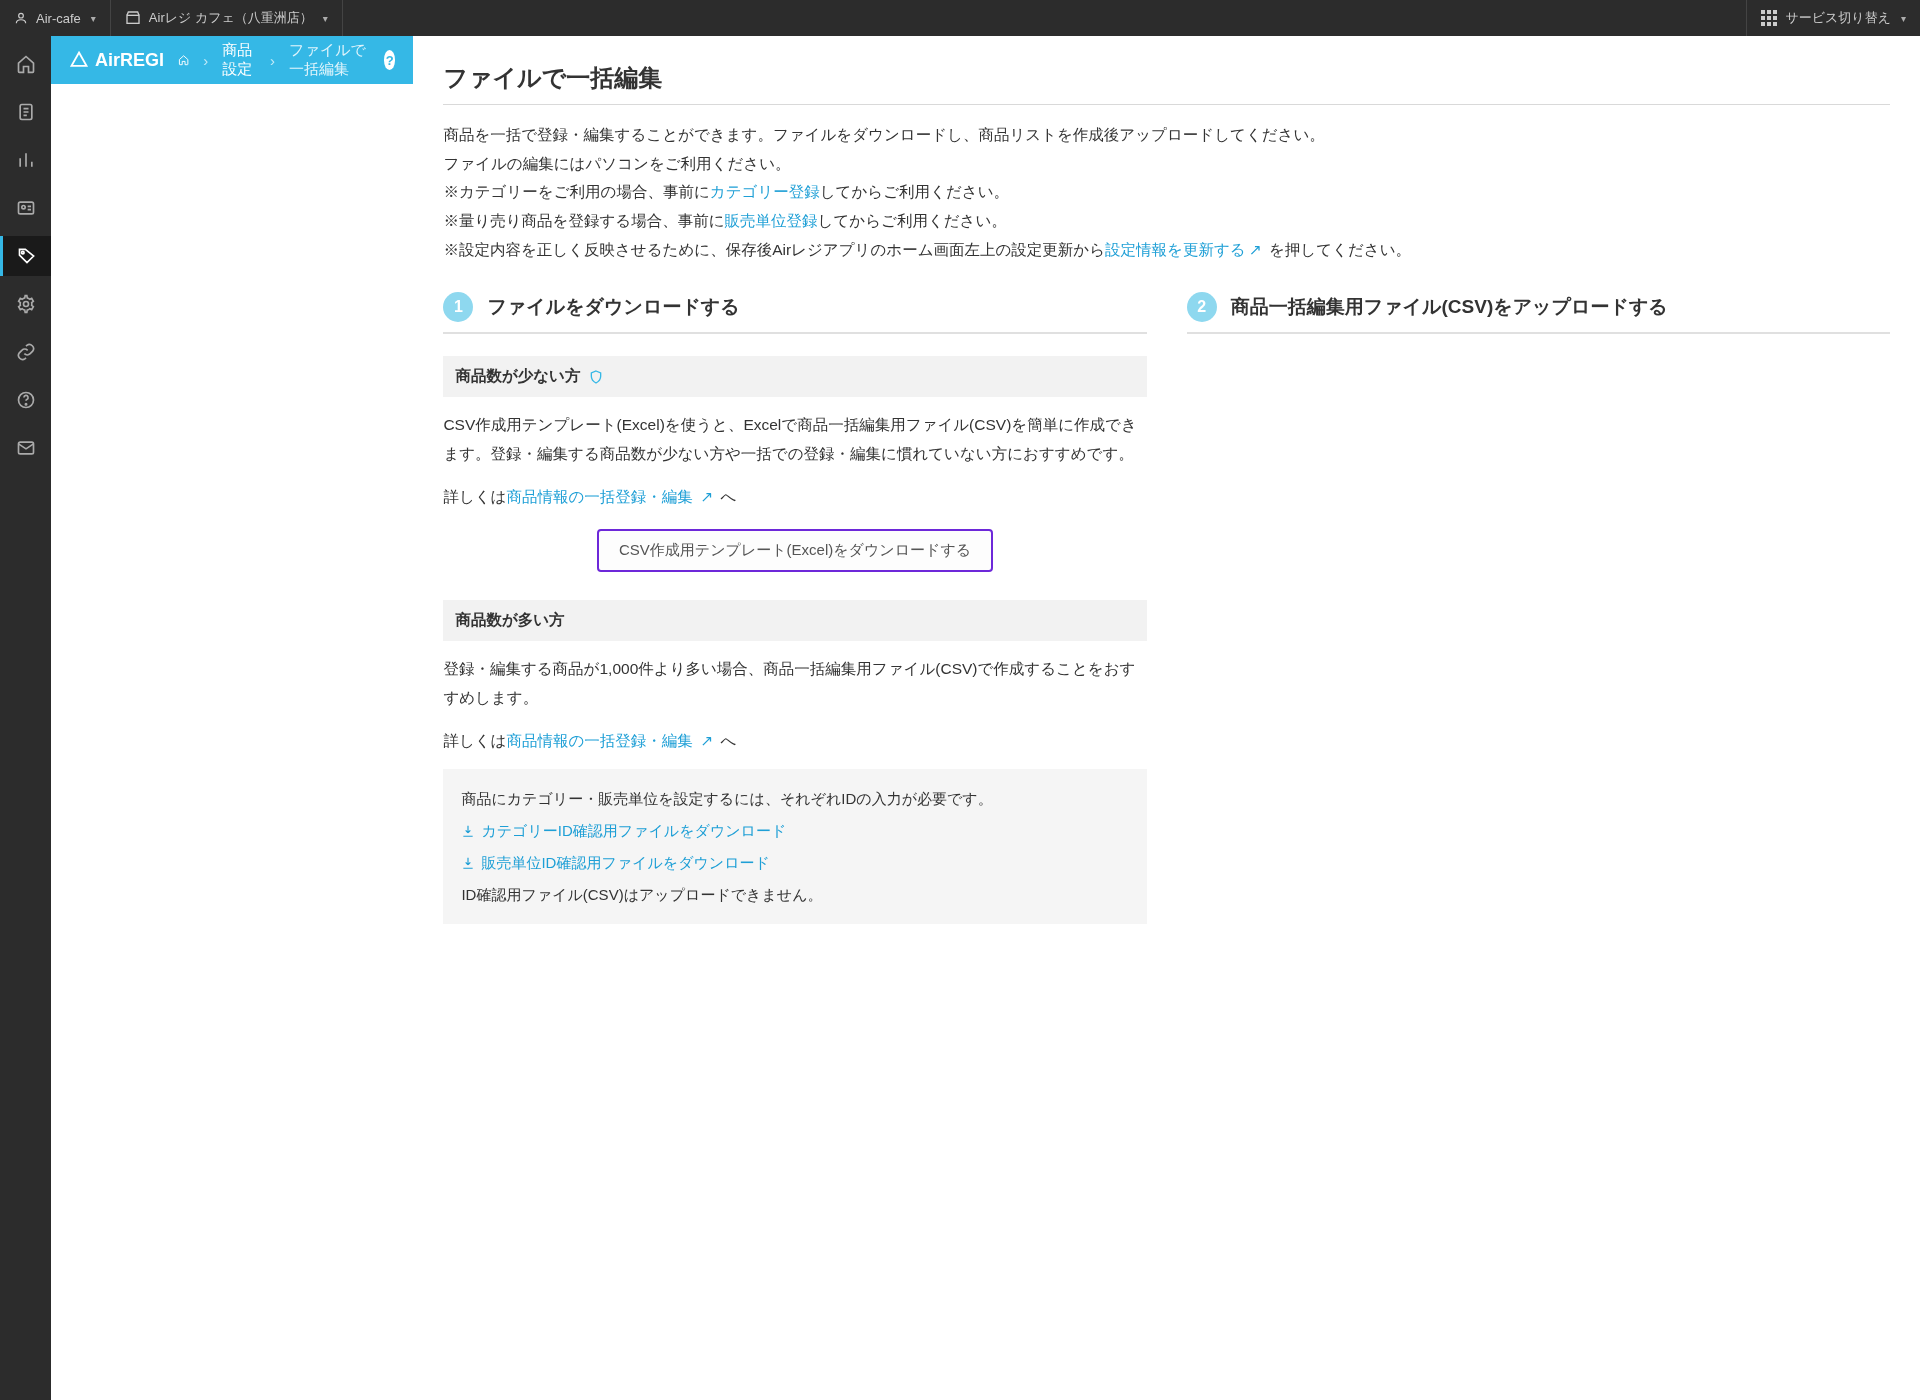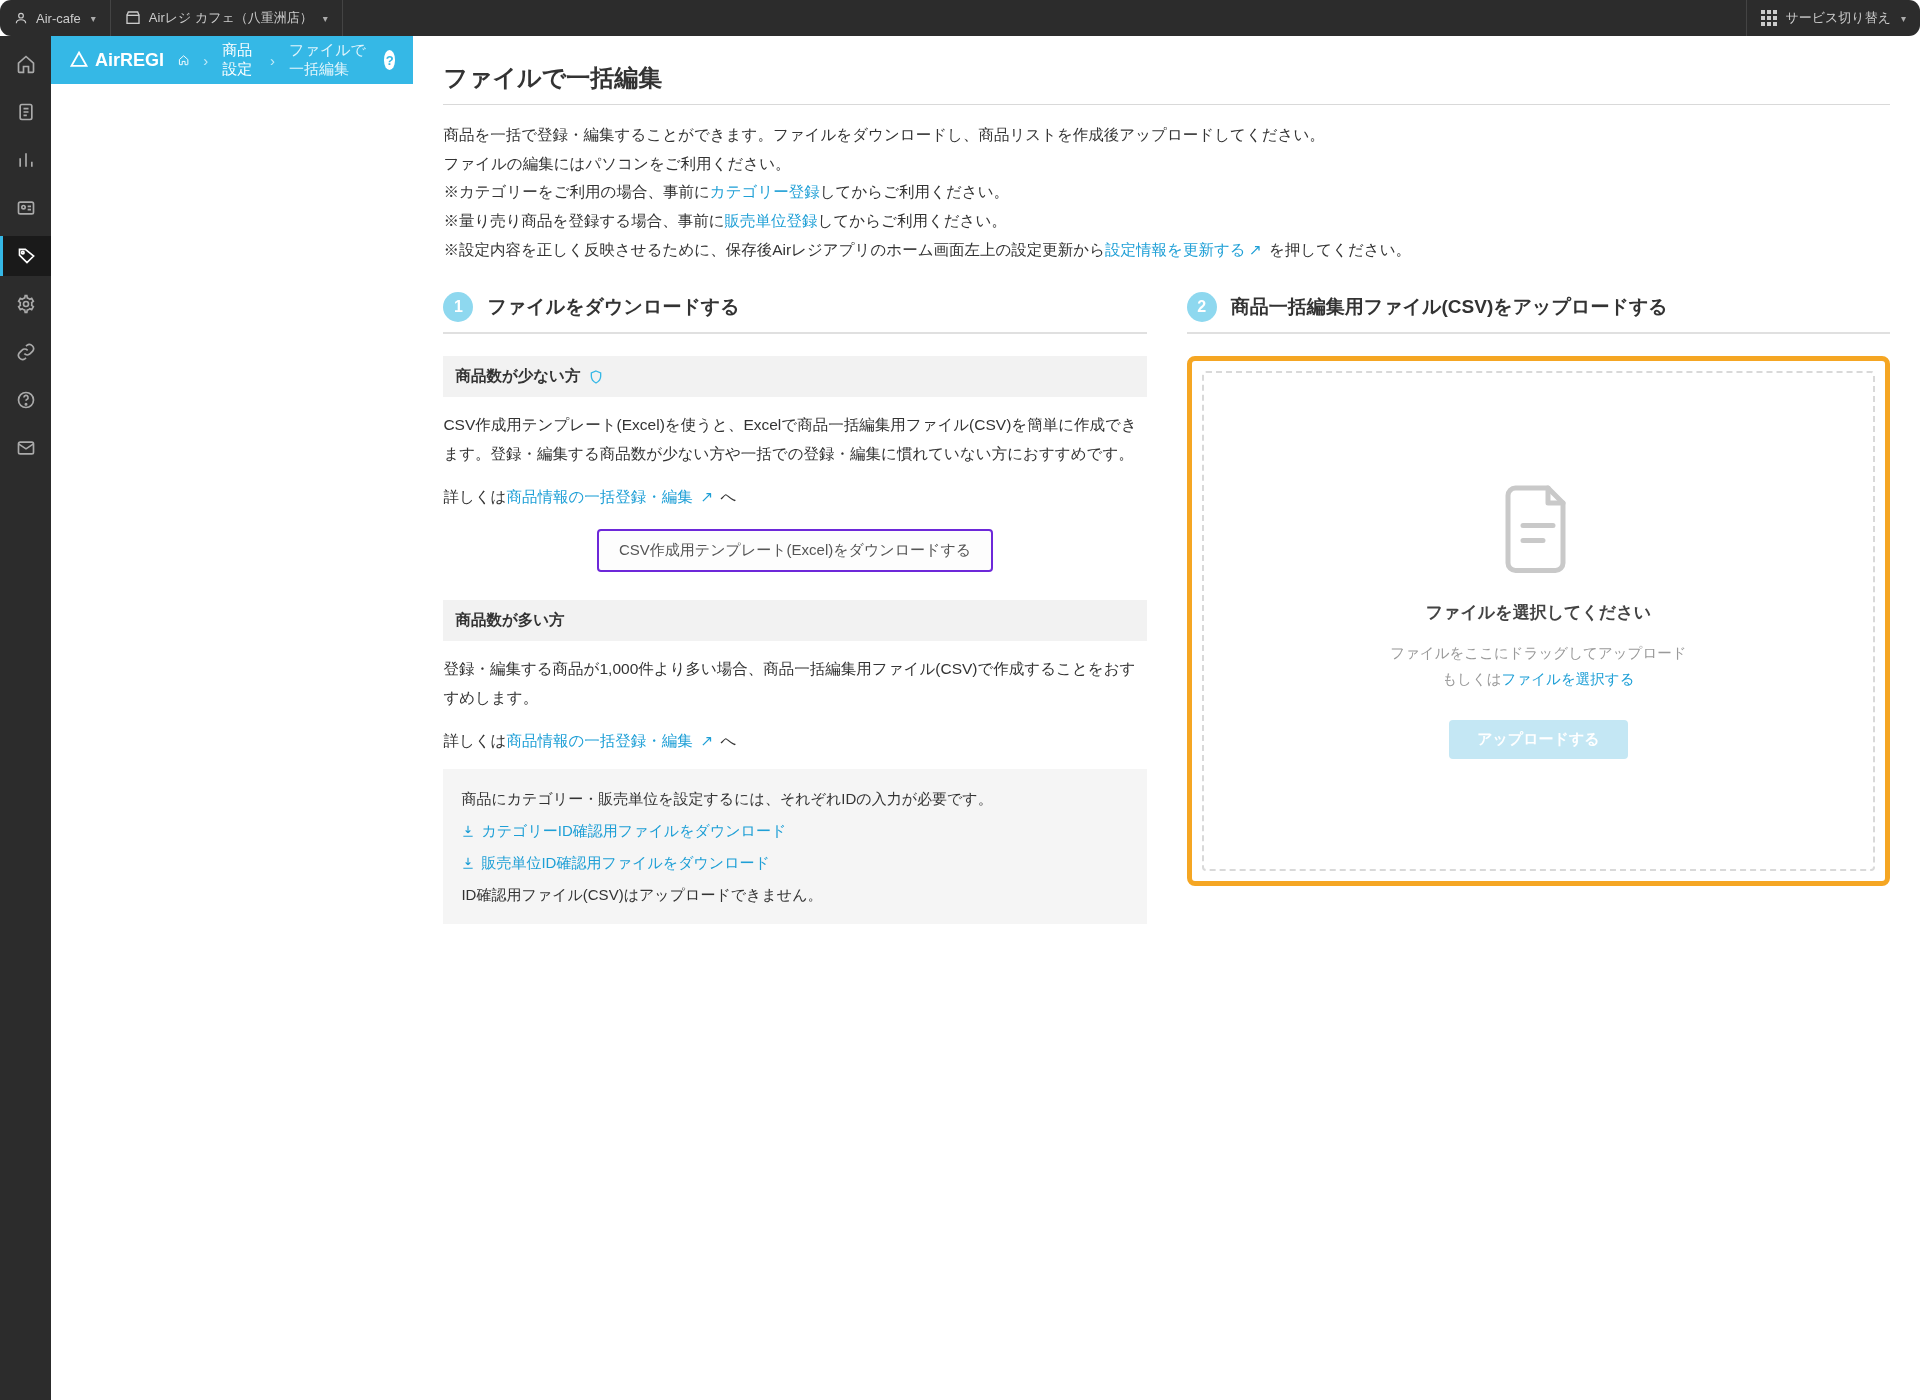--- a/index.html
+++ b/index.html
@@ -1,17 +1,17 @@
 <!DOCTYPE html>
 <html><head>
 <meta charset="utf-8">
 <style>
 * { margin:0; padding:0; box-sizing:border-box; font-family:-apple-system,"Hiragino Kaku Gothic ProN","Hiragino Sans",Meiryo,sans-serif; }
 body { background:#fff; color:#333; }
-.topbar { height:36px; background:#2c2c2c; color:#ccc; display:flex; align-items:center; font-size:13px;border-radius:11px; }
+.topbar { height:36px; background:#2c2c2c; color:#ccc; display:flex; align-items:center; font-size:13px; }
 .topbar .seg { height:36px; display:flex; align-items:center; padding:0 14px; border-right:1px solid #444; cursor:pointer; gap:8px; }
 .topbar .spacer { flex:1; }
 .topbar .seg.right { border-right:none; border-left:1px solid #444; }
 .chev-down { font-size:10px; opacity:.8; margin-left:2px; }
 .grid9 { display:inline-grid; grid-template-columns:repeat(3,4px); grid-auto-rows:4px; gap:2px; }
 .grid9 i { background:#ccc; width:4px; height:4px; }
 .app { display:flex; height:calc(100vh - 36px);}
 .sidebar { width:51px; background:#2c2c2c; display:flex; flex-direction:column; align-items:center; padding-top:8px; gap:8px; }
 .sidebar .sitem { width:51px; height:40px; display:flex; align-items:center; justify-content:center; color:#aaa; cursor:pointer; }
 .sidebar .sitem.active { background:#1a1a1a; border-left:3px solid #35b8e6; color:#fff; }
@@ -216,32 +216,17 @@
           </div>
         </div>
 
         <div class="col">
           <div class="step-head">
             <div class="step-num">2</div>
             <div class="step-title">商品一括編集用ファイル(CSV)をアップロードする</div>
           </div>
           <hr class="step-hr">
 
-          <div class="frame-orange">
-            <div class="dropzone">
-              <svg class="doc-icon" width="80" height="90" viewBox="0 0 64 72" fill="none" stroke="#c9c9c9" stroke-width="4" stroke-linecap="round" stroke-linejoin="round">
-                  <path d="M14 4h26l12 12v48a6 6 0 0 1-6 6H14a6 6 0 0 1-6-6V10a6 6 0 0 1 6-6z"></path>
-                  <path d="M40 4v12h12"></path>
-                  <path d="M20 34h24M20 46h16"></path>
-                </svg>
-              <div class="dz-title">ファイルを選択してください</div>
-              <div class="dz-sub">
-                <div>ファイルをここにドラッグしてアップロード</div>
-                <div><span>もしくは</span><a href="#" class="textlink">ファイルを選択する</a></div>
-              </div>
-              <button class="upload-btn" disabled="">アップロードする</button>
-            </div>
-          </div>
         </div>
       </div>
     </div>
   </div>
 </div>
 
 </body></html>

